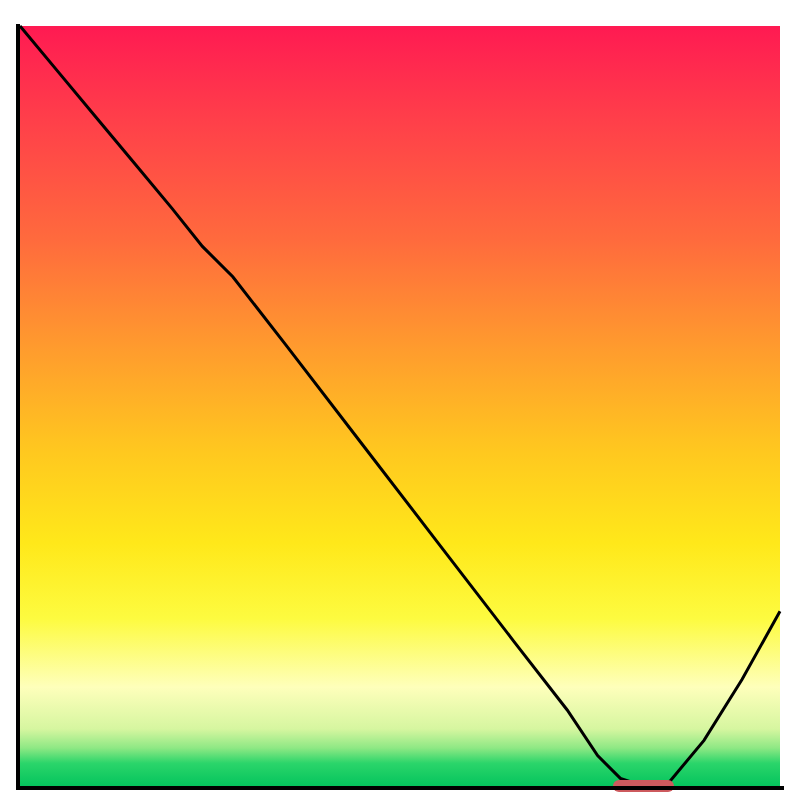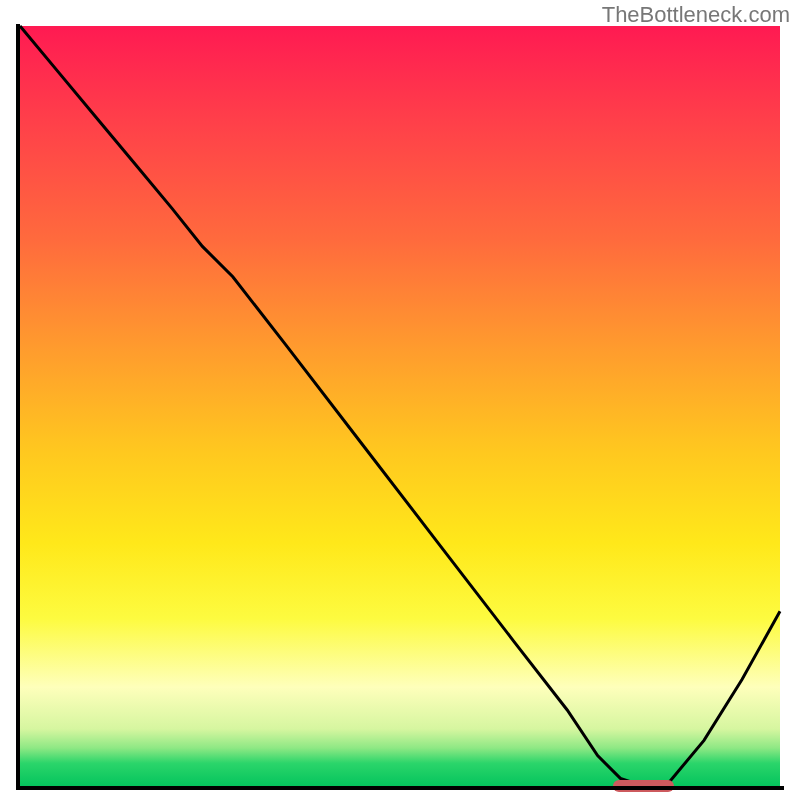--- a/index.html
+++ b/index.html
@@ -83,21 +83,20 @@
     height: 12px;
     border-radius: 6px;
     background: #cd5a5e;
   }
 </style>
 </head>
 <body>
 
 <div class="chart-container">
 
-  <div class="watermark">TheBottleneck.com</div>
 
   <div class="plot-area">
     <div class="gradient-bg"></div>
 
     <svg class="curve" viewBox="0 0 760 760" preserveAspectRatio="none">
       <path fill="none" stroke="#000000" stroke-width="3" d="M0.0 0.0 L38.0 45.6 L76.0 91.2 L114.0 136.8 L152.0 182.4 L182.4 220.4 L212.8 250.8 L266.0 319.2 L342.0 418.0 L418.0 516.8 L494.0 615.6 L547.2 684.0 L577.6 729.6 L600.4 752.4 L623.2 760.0 L646.0 760.0 L684.0 714.4 L722.0 653.6 L760.0 585.2"></path>
     </svg>
 
     <div class="minimum-marker" style="left: 592.8px; width: 60.8px; bottom: -6px; background: rgb(205, 90, 94);"></div>
   </div>

